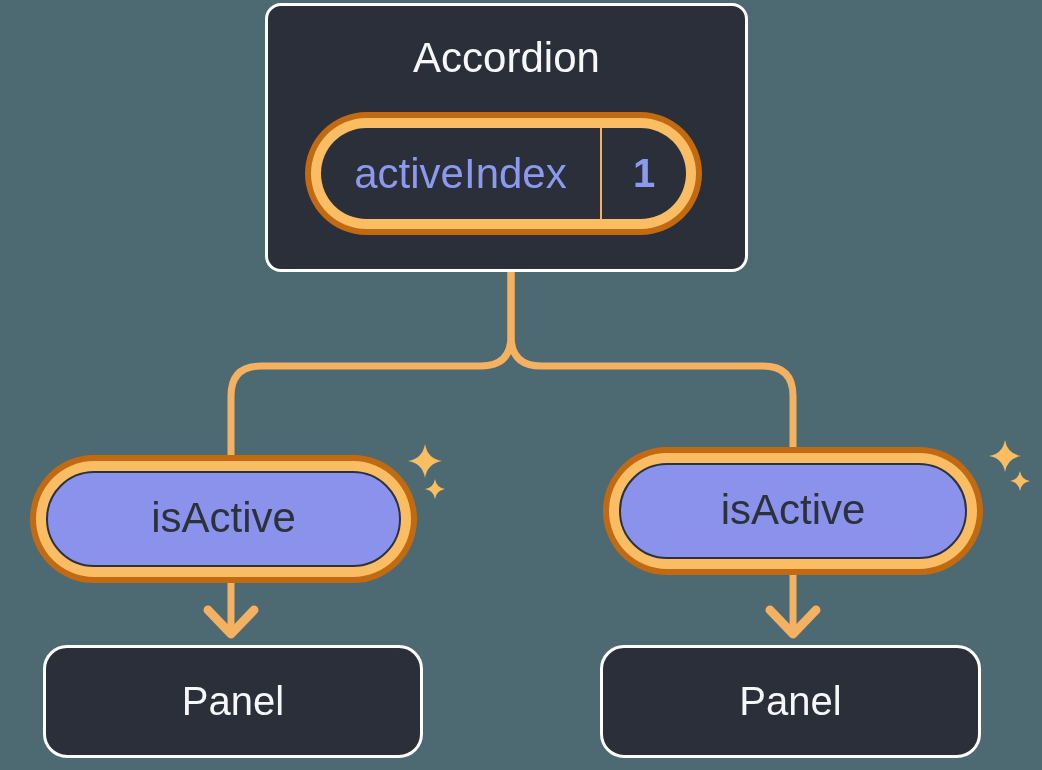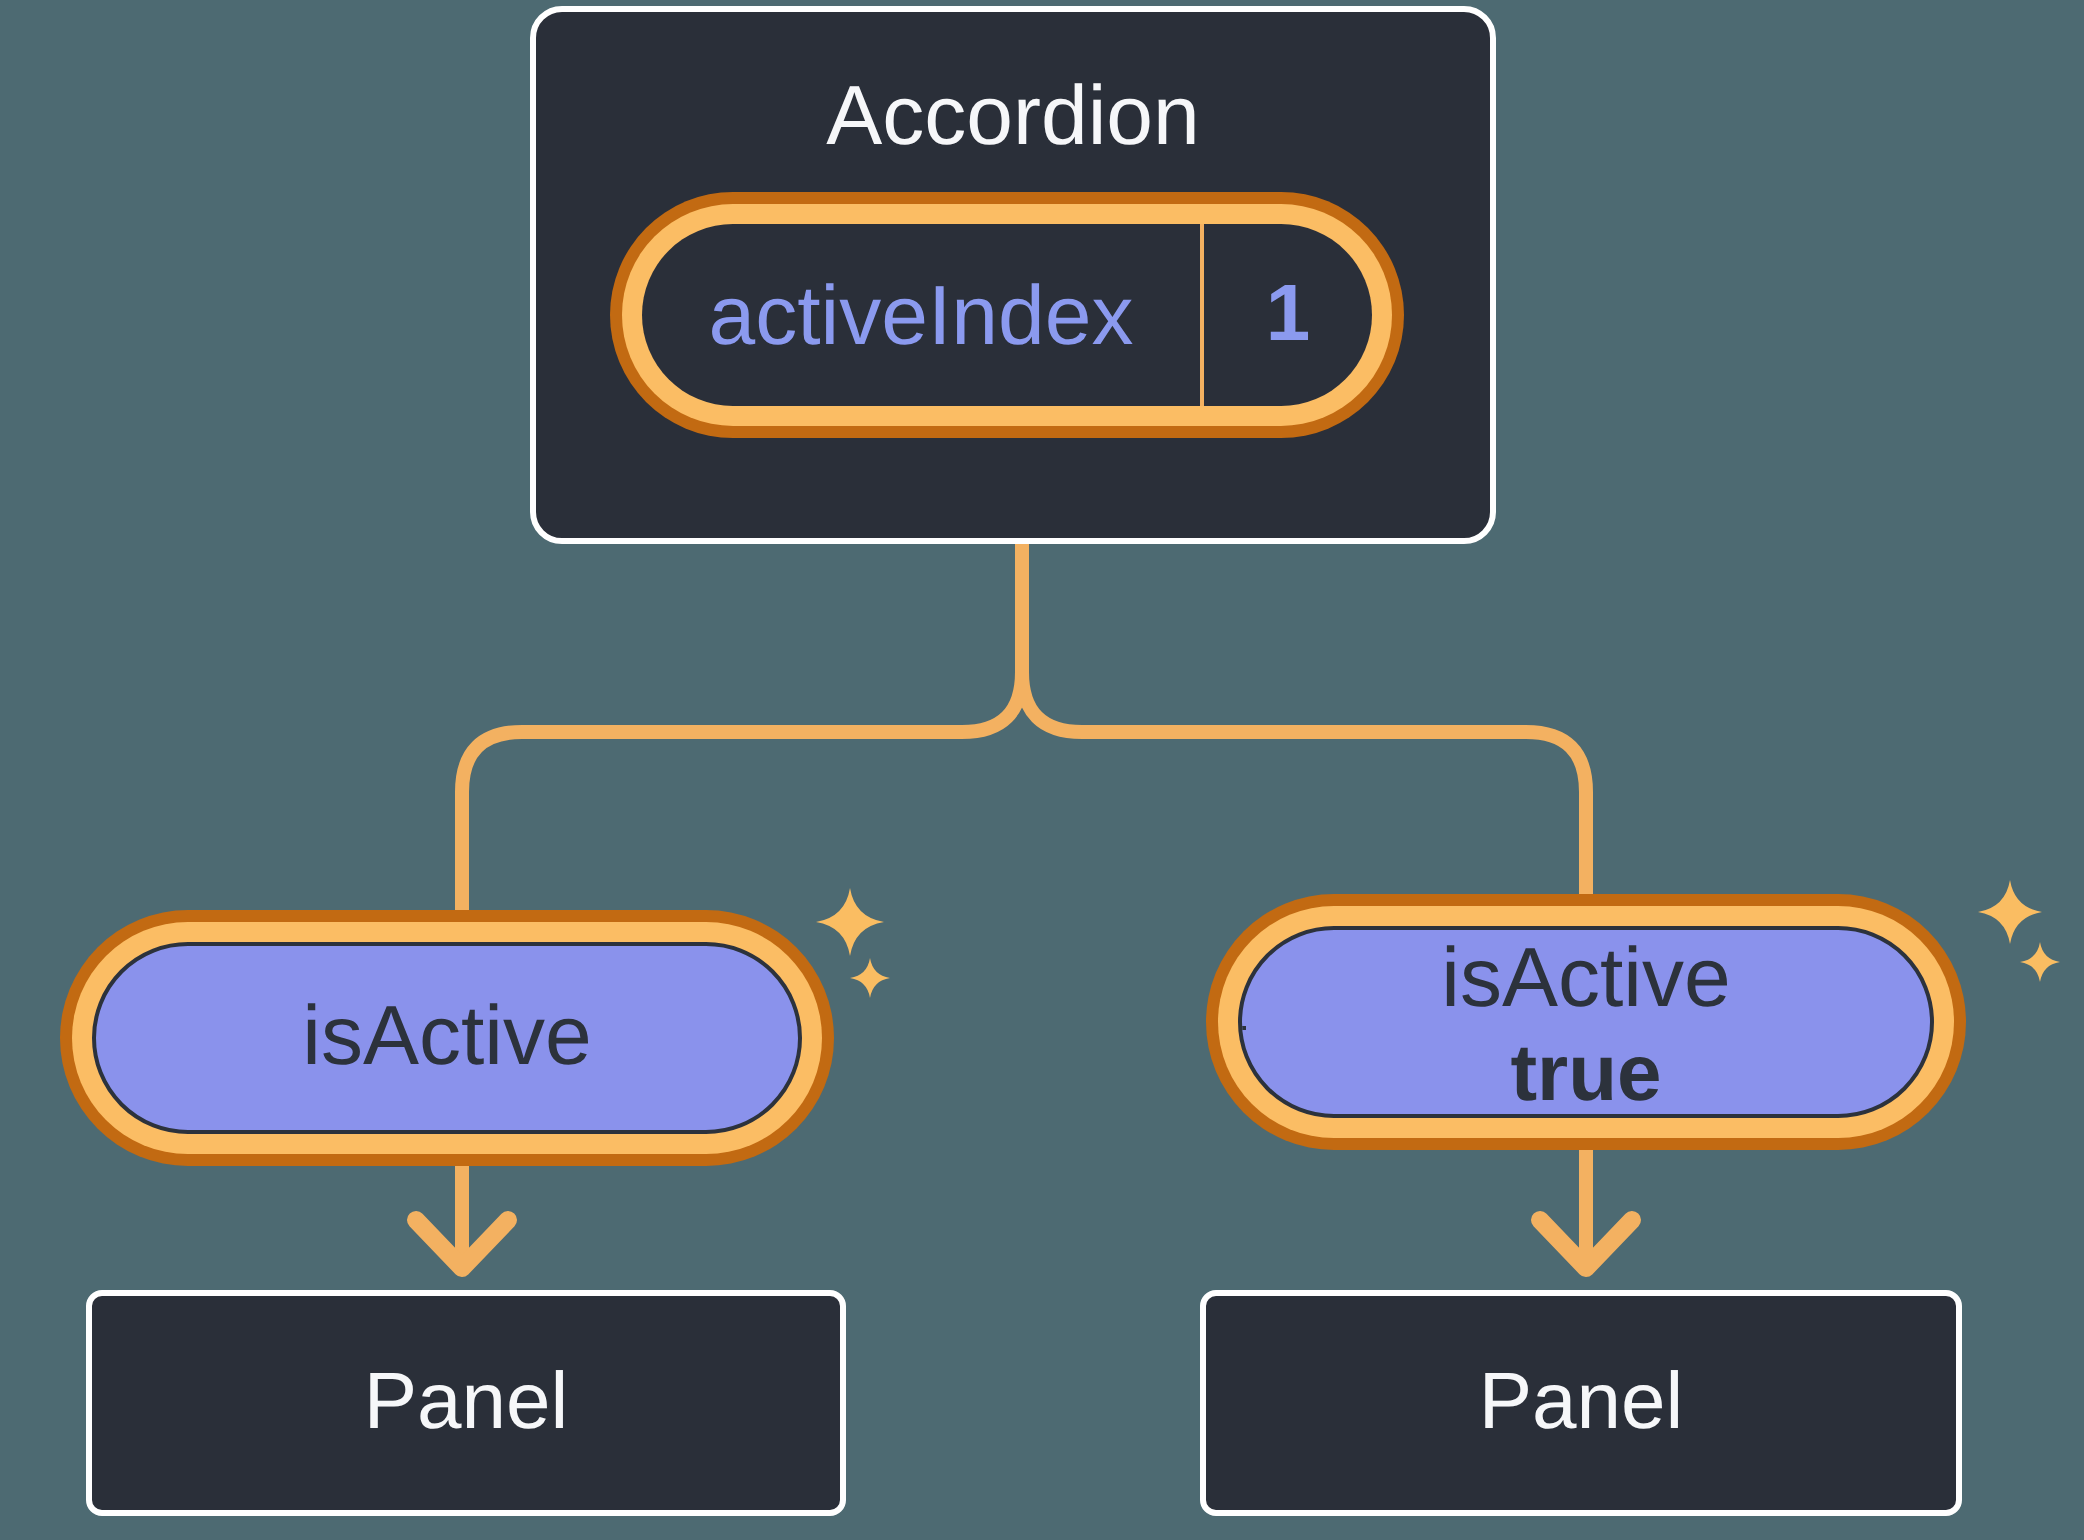--- a/index.html
+++ b/index.html
@@ -46,21 +46,21 @@
     font-weight: 500;
     color: var(--light_text, #F6F7F9);
   }
   .node-panel {
     display: flex;
     align-items: center;
     justify-content: center;
     font-size: 40px;
     font-weight: 500;
     color: var(--light_text, #F6F7F9);
-    border-radius: 8px;
+    border-radius: 24px;
   }
   .panel-left  { left: 43px;  top: 645px; width: 380px; height: 113px; }
   .panel-right { left: 600px; top: 645px; width: 381px; height: 113px; }
 
   .pill-outer {
     position: absolute;
     box-sizing: border-box;
     background: var(--ring_outer, #C26A12);
     border-radius: 999px;
     padding: 6px;
@@ -73,21 +73,21 @@
     height: 100%;
   }
   .pill-core {
     box-sizing: border-box;
     border-radius: 999px;
     height: 100%;
     display: flex;
     align-items: center;
     overflow: hidden;
   }
-  .state-pill { left: 305px; top: 96px; width: 397px; height: 123px; }
+  .state-pill { left: 305px; top: 112px; width: 397px; height: 123px; }
   .state-pill .pill-core { background: var(--node_fill, #2A2F39); }
   .state-pill .cell-name { color: var(--purple_text, #8B9AEF); font-size: 42px; }
   .state-pill .cell-value { color: var(--purple_text, #8B9AEF); font-size: 40px; font-weight: 700; }
   .state-pill .divider { background: var(--wire, #F3B161); }
   .prop-pill .pill-core {
     background: var(--prop_fill, #8A92EC);
     border: 2px solid var(--dark_text, #2C323C);
     flex-direction: column;
   }
   .prop-pill .cell-name { color: var(--dark_text, #2C323C); font-size: 42px; }
@@ -157,21 +157,20 @@
         <div class="divider"></div>
       </div>
     </div>
   </div>
 
   <div class="pill-outer pill-outer-pad prop-pill prop-pill-right">
     <div class="pill-inner">
       <div class="pill-core">
         <div class="cell cell-name">isActive</div>
         <div class="divider"></div>
-        <div class="cell cell-value" style="width:134px;">true</div>
       </div>
     </div>
   </div>
 
   <div class="node node-panel panel-left">
     <span>Panel</span>
   </div>
   <div class="node node-panel panel-right">
     <span>Panel</span>
   </div>

